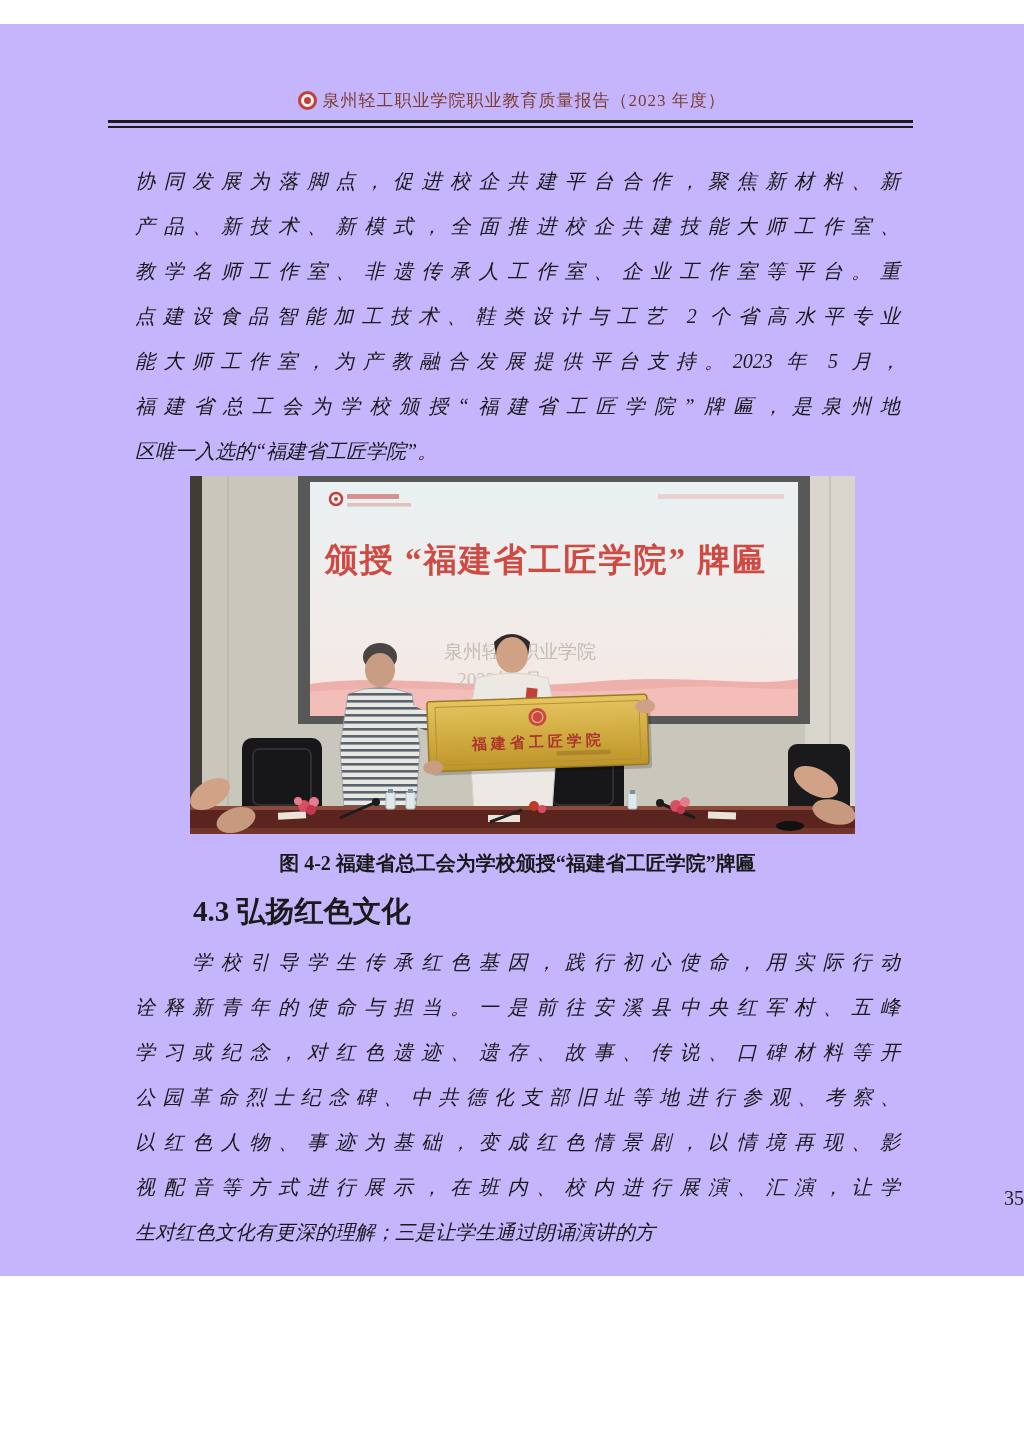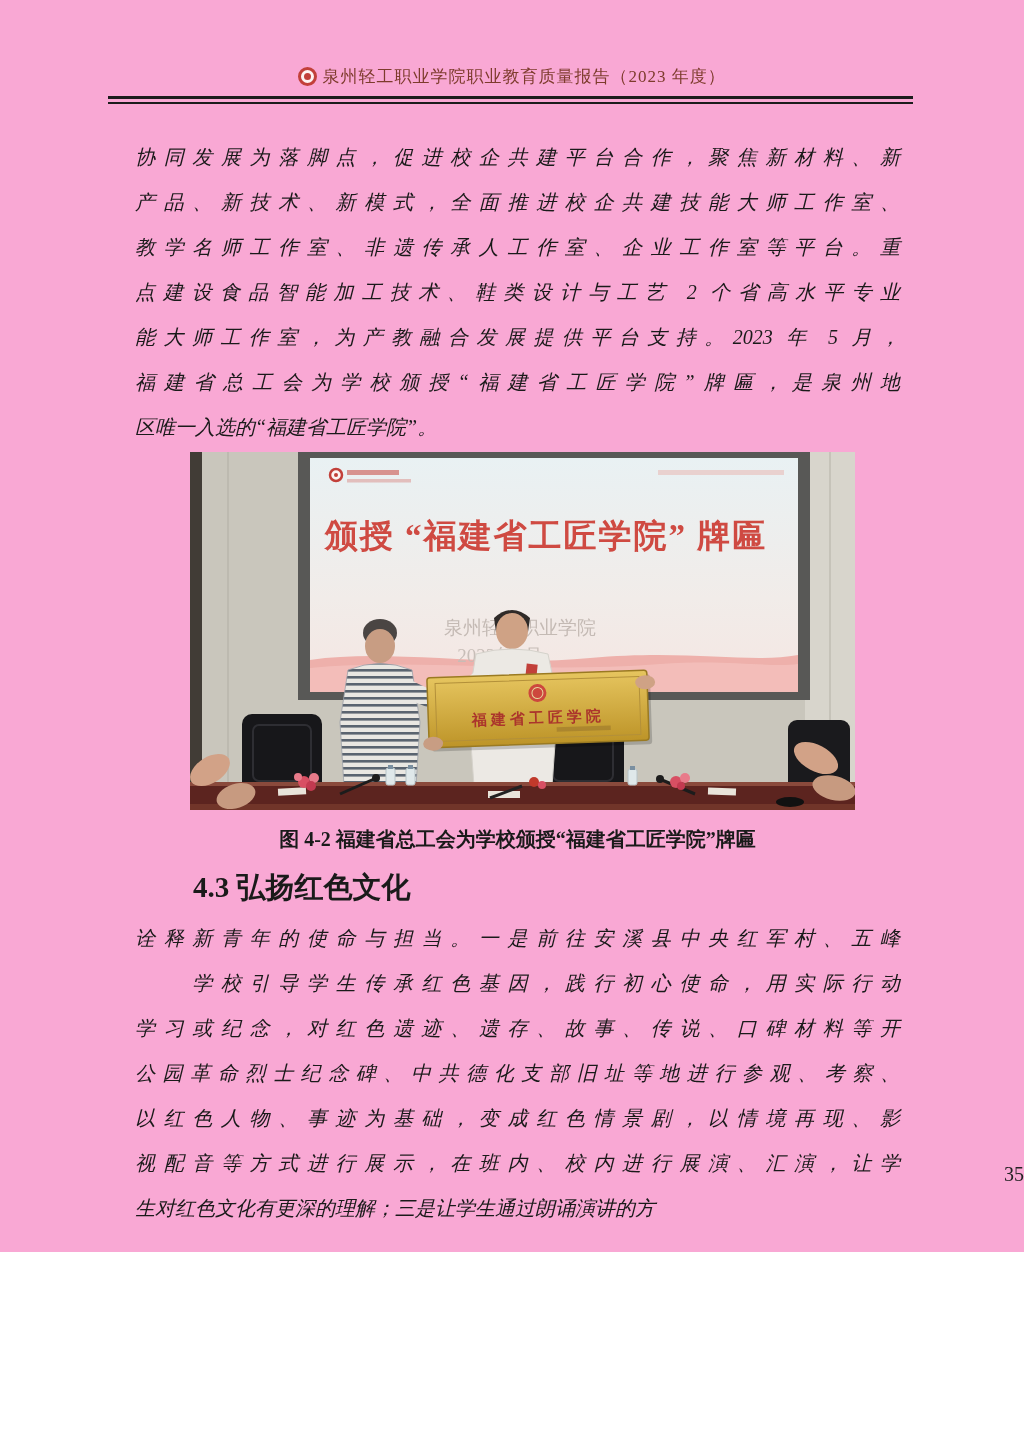--- a/index.html
+++ b/index.html
@@ -1,19 +1,20 @@
 <!DOCTYPE html>
 <html><head>
 <meta charset="utf-8">
 <style>
   html,body { margin:0; padding:0; background:#ffffff; }
   .page {
-    position:relative; width:1024px; height:1252px; background:#f9a8d4;
+    position:relative; width:1024px; height:1252px; background:#c4b5fd;
     font-family:"Liberation Serif","DejaVu Serif",serif; color:#1a1a1a;
     overflow:hidden;
+    margin-top:24px;
   }
   
   .hdr {
     padding-top:62px; display:flex; align-items:center; justify-content:center;
     gap:5px; height:28px;
   }
   .hdr-title { font-size:17px; color:#7d3b2c; letter-spacing:1px; white-space:nowrap; }
   .seal {
     width:19px; height:19px; border-radius:50%; background:#fdf3f2;
     border:3px solid #c2403a; box-sizing:border-box; position:relative; flex:0 0 auto;
@@ -194,22 +195,22 @@
             <ellipse cx="600" cy="350" rx="14" ry="5" fill="#111111"></ellipse>
           </g>
         </svg>
       </div>
       <figcaption class="figcap">图 4-2 福建省总工会为学校颁授“福建省工匠学院”牌匾</figcaption>
     </figure>
 
     <h2 class="sec-head">4.3 弘扬红色文化</h2>
 
     <section class="para para2">
+        <div class="line">　　学校引导学生传承红色基因，践行初心使命，用实际行动</div>
         <div class="line">诠释新青年的使命与担当。一是前往安溪县中央红军村、五峰</div>
-        <div class="line">　　学校引导学生传承红色基因，践行初心使命，用实际行动</div>
         <div class="line">学习或纪念，对红色遗迹、遗存、故事、传说、口碑材料等开</div>
         <div class="line">公园革命烈士纪念碑、中共德化支部旧址等地进行参观、考察、</div>
         <div class="line">以红色人物、事迹为基础，变成红色情景剧，以情境再现、影</div>
         <div class="line">视配音等方式进行展示，在班内、校内进行展演、汇演，让学</div>
         <div class="line">生对红色文化有更深的理解；三是让学生通过朗诵演讲的方</div>
       </section>
 
   </div>
 
   <div class="pageno">35</div>

